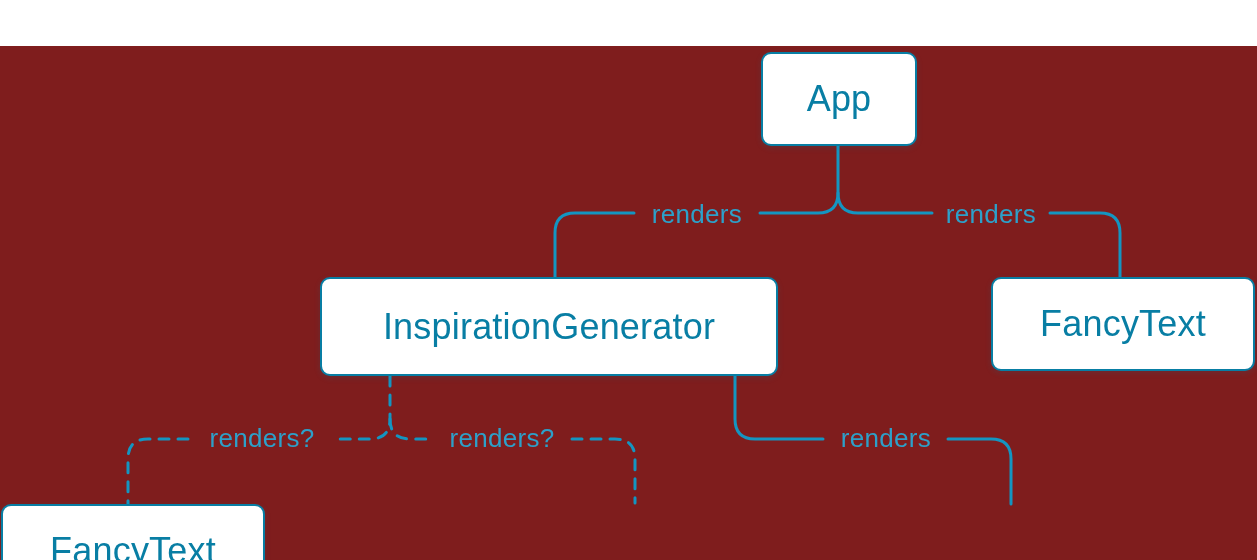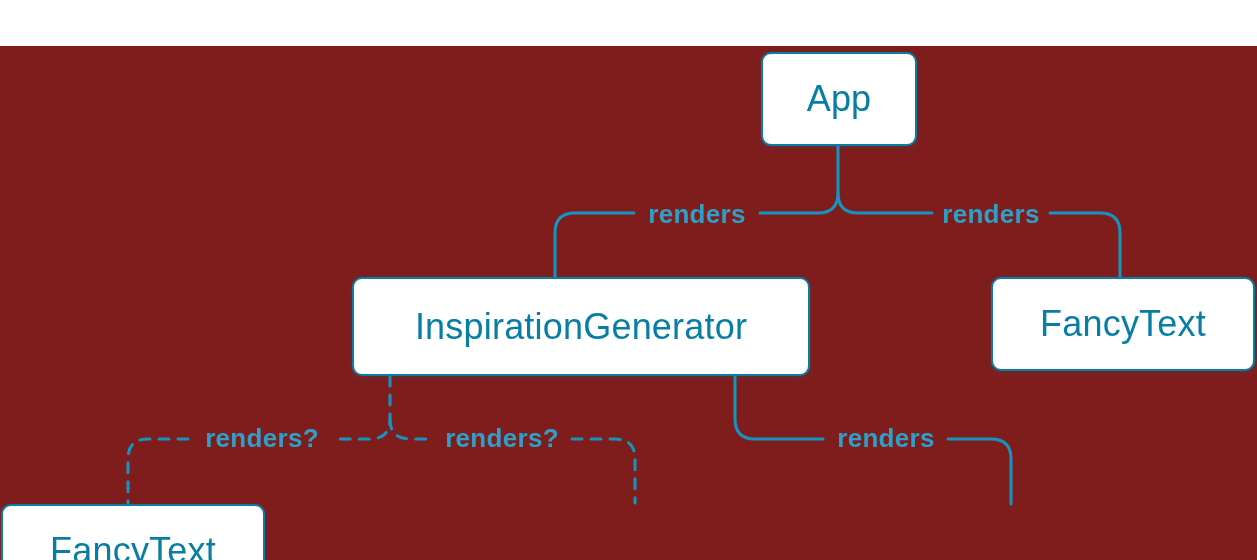--- a/index.html
+++ b/index.html
@@ -46,27 +46,27 @@
     font-weight: 500;
     letter-spacing: 0.2px;
     box-shadow: 0 2px 6px rgba(8, 126, 164, 0.16);
     white-space: nowrap;
   }
   .edge-label {
     position: absolute;
     transform: translate(-50%, -50%);
     color: var(--label, #149eca);
     font-size: 26px;
-    font-weight: 700;
+    font-weight: 400;
     white-space: nowrap;
     letter-spacing: 0.3px;
   }
   
   .node-app                  { left: 761px;  top: 6px;   width: 156px; height: 94px; }
-  .node-inspiration          { left: 352px;  top: 231px; width: 458px; height: 99px; }
+  .node-inspiration          { left: 320px;  top: 231px; width: 458px; height: 99px; }
   .node-fancytext-top        { left: 991px;  top: 231px; width: 264px; height: 94px; }
   .node-fancytext-bottom     { left: 1px;    top: 458px; width: 264px; height: 94px; }
   .node-color                { left: 539px;  top: 457px; width: 179px; height: 95px; }
   .node-copyright            { left: 879px;  top: 458px; width: 266px; height: 94px; }
   
   .label-app-inspiration     { left: 697px;  top: 168px; }
   .label-app-fancytext       { left: 991px;  top: 168px; }
   .label-insp-fancytext      { left: 262px;  top: 392px; }
   .label-insp-color          { left: 502px;  top: 392px; }
   .label-insp-copyright      { left: 886px;  top: 392px; }

